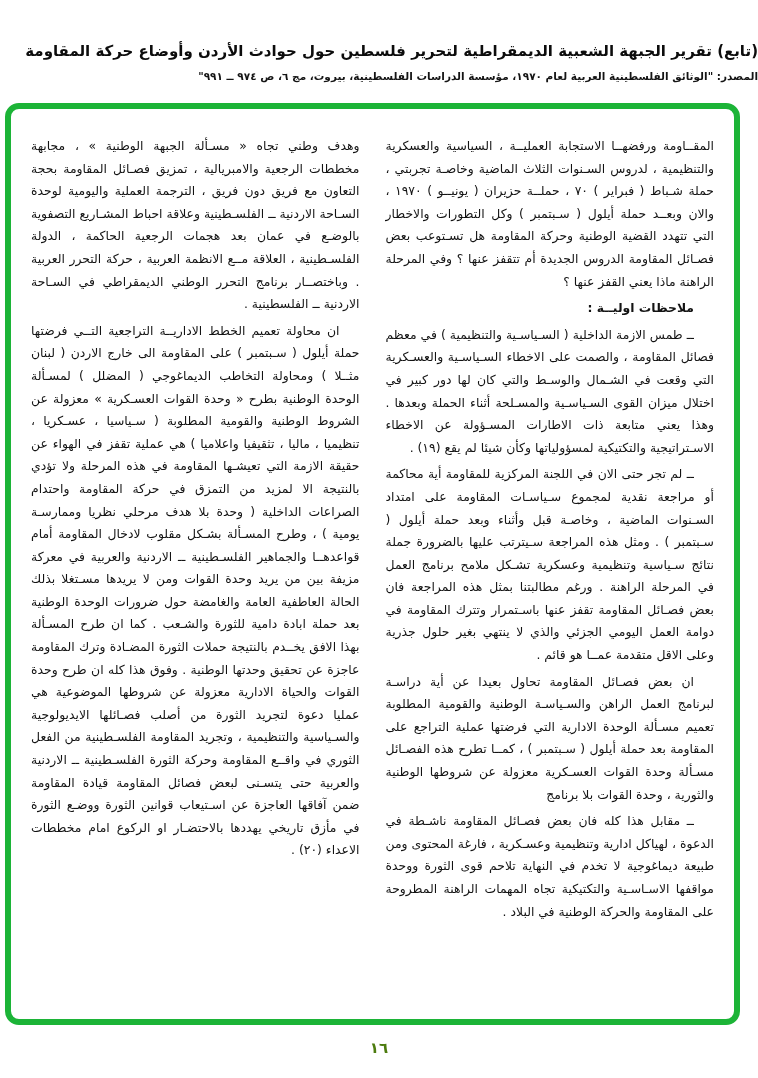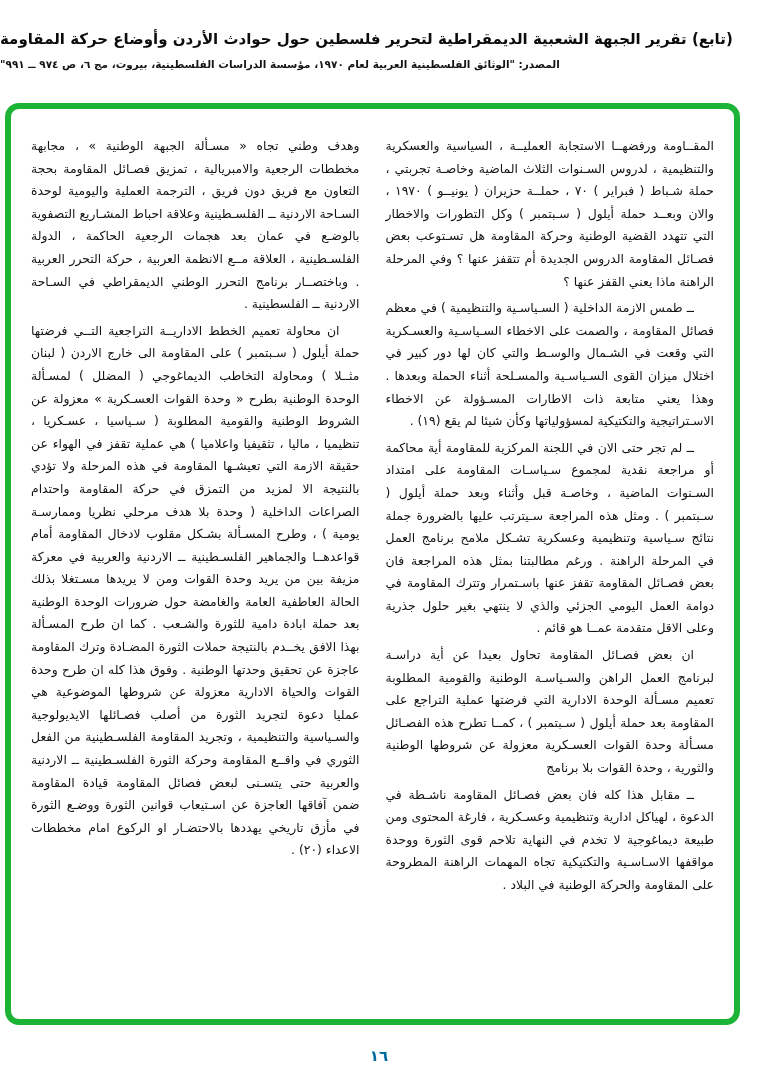--- a/index.html
+++ b/index.html
@@ -8,22 +8,22 @@
     background: #ffffff;
   }
   body {
     width: 758px;
     height: 1078px;
     position: relative;
     font-family: "DejaVu Sans", sans-serif;
     overflow: hidden;
   }
   .page-header {
-    text-align: left;
-    padding-top: 30px;
+    text-align: right;
+    padding-top: 42px;
     direction: rtl;
   }
   .doc-title {
     font-size: 15px;
     font-weight: bold;
     color: #0c0c0c;
     letter-spacing: 0;
   }
   .doc-source {
     font-size: 10.5px;
@@ -64,41 +64,42 @@
   }
   .para.indent {
     text-indent: 20px;
   }
   .para.heading {
     font-weight: bold;
     text-indent: 20px;
   }
   .page-number {
     position: absolute;
-    bottom: 13px;
+    bottom: 21px;
     left: 0;
     width: 100%;
     text-align: center;
     font-size: 15px;
     font-weight: bold;
-    color: #0369a1;
+    color: #4d7c0f;
   }
 </style>
 </head>
 <body>
 
 <div class="page-header">
   <div class="doc-title">(تابع) تقرير الجبهة الشعبية الديمقراطية لتحرير فلسطين حول حوادث الأردن وأوضاع حركة المقاومة</div>
   <div class="doc-source">المصدر: "الوثائق الفلسطينية العربية لعام ١٩٧٠، مؤسسة الدراسات الفلسطينية، بيروت، مج ٦، ص ٩٧٤ ــ ٩٩١"</div>
 </div>
 
 <div class="doc-frame" style="border-color: rgb(28, 180, 55);">
   <div class="columns">
     <div class="column">
         <div class="para">المقــاومة ورفضهــا الاستجابة العمليــة ، السياسية والعسكرية والتنظيمية ، لدروس السـنوات الثلاث الماضية وخاصـة تجربتي ، حملة شـباط ( فبراير ) ٧٠ ، حملــة حزيران ( يونيــو ) ١٩٧٠ ، والان وبعــد حملة أيلول ( سـبتمبر ) وكل التطورات والاخطار التي تتهدد القضية الوطنية وحركة المقاومة هل تسـتوعب بعض فصـائل المقاومة الدروس الجديدة أم تتقفز عنها ؟ وفي المرحلة الراهنة ماذا يعني القفز عنها ؟</div>
+        <div class="para heading indent">ملاحظات اوليــة :</div>
         <div class="para indent">ــ طمس الازمة الداخلية ( السـياسـية والتنظيمية ) في معظم فصائل المقاومة ، والصمت على الاخطاء السـياسـية والعسـكرية التي وقعت في الشـمال والوسـط والتي كان لها دور كبير في اختلال ميزان القوى السـياسـية والمسـلحة أثناء الحملة وبعدها . وهذا يعني متابعة ذات الاطارات المسـؤولة عن الاخطاء الاسـتراتيجية والتكتيكية لمسؤولياتها وكأن شيئا لم يقع (١٩) .</div>
         <div class="para indent">ــ لم تجر حتى الان في اللجنة المركزية للمقاومة أية محاكمة أو مراجعة نقدية لمجموع سـياسـات المقاومة على امتداد السـنوات الماضية ، وخاصـة قبل وأثناء وبعد حملة أيلول ( سـبتمبر ) . ومثل هذه المراجعة سـيترتب عليها بالضرورة جملة نتائج سـياسية وتنظيمية وعسكرية تشـكل ملامح برنامج العمل في المرحلة الراهنة . ورغم مطالبتنا بمثل هذه المراجعة فان بعض فصـائل المقاومة تقفز عنها باسـتمرار وتترك المقاومة في دوامة العمل اليومي الجزئي والذي لا ينتهي بغير حلول جذرية وعلى الاقل متقدمة عمــا هو قائم .</div>
         <div class="para indent">ان بعض فصـائل المقاومة تحاول بعيدا عن أية دراسـة لبرنامج العمل الراهن والسـياسـة الوطنية والقومية المطلوبة تعميم مسـألة الوحدة الادارية التي فرضتها عملية التراجع على المقاومة بعد حملة أيلول ( سـبتمبر ) ، كمــا تطرح هذه الفصـائل مسـألة وحدة القوات العسـكرية معزولة عن شروطها الوطنية والثورية ، وحدة القوات بلا برنامج</div>
         <div class="para indent">ــ مقابل هذا كله فان بعض فصـائل المقاومة ناشـطة في الدعوة ، لهياكل ادارية وتنظيمية وعسـكرية ، فارغة المحتوى ومن طبيعة ديماغوجية لا تخدم في النهاية تلاحم قوى الثورة ووحدة مواقفها الاسـاسـية والتكتيكية تجاه المهمات الراهنة المطروحة على المقاومة والحركة الوطنية في البلاد .</div>
       </div>
     <div class="column">
         <div class="para">وهدف وطني تجاه « مسـألة الجبهة الوطنية » ، مجابهة مخططات الرجعية والامبريالية ، تمزيق فصـائل المقاومة بحجة التعاون مع فريق دون فريق ، الترجمة العملية واليومية لوحدة السـاحة الاردنية ــ الفلسـطينية وعلاقة احباط المشـاريع التصفوية بالوضـع في عمان بعد هجمات الرجعية الحاكمة ، الدولة الفلسـطينية ، العلاقة مــع الانظمة العربية ، حركة التحرر العربية . وباختصــار برنامج التحرر الوطني الديمقراطي في السـاحة الاردنية ــ الفلسطينية .</div>
         <div class="para indent">ان محاولة تعميم الخطط الاداريــة التراجعية التــي فرضتها حملة أيلول ( سـبتمبر ) على المقاومة الى خارج الاردن ( لبنان مثــلا ) ومحاولة التخاطب الديماغوجي ( المضلل ) لمسـألة الوحدة الوطنية بطرح « وحدة القوات العسـكرية » معزولة عن الشروط الوطنية والقومية المطلوبة ( سـياسيا ، عسـكريا ، تنظيميا ، ماليا ، تثقيفيا واعلاميا ) هي عملية تقفز في الهواء عن حقيقة الازمة التي تعيشـها المقاومة في هذه المرحلة ولا تؤدي بالنتيجة الا لمزيد من التمزق في حركة المقاومة واحتدام الصراعات الداخلية ( وحدة بلا هدف مرحلي نظريا وممارسـة يومية ) ، وطرح المسـألة بشـكل مقلوب لادخال المقاومة أمام قواعدهــا والجماهير الفلسـطينية ــ الاردنية والعربية في معركة مزيفة بين من يريد وحدة القوات ومن لا يريدها مسـتغلا بذلك الحالة العاطفية العامة والغامضة حول ضرورات الوحدة الوطنية بعد حملة ابادة دامية للثورة والشـعب . كما ان طرح المسـألة بهذا الافق يخــدم بالنتيجة حملات الثورة المضـادة وترك المقاومة عاجزة عن تحقيق وحدتها الوطنية . وفوق هذا كله ان طرح وحدة القوات والحياة الادارية معزولة عن شروطها الموضوعية هي عمليا دعوة لتجريد الثورة من أصلب فصـائلها الايديولوجية والسـياسية والتنظيمية ، وتجريد المقاومة الفلسـطينية من الفعل الثوري في واقــع المقاومة وحركة الثورة الفلسـطينية ــ الاردنية والعربية حتى يتسـنى لبعض فصائل المقاومة قيادة المقاومة ضمن آفاقها العاجزة عن اسـتيعاب قوانين الثورة ووضـع الثورة في مأزق تاريخي يهددها بالاحتضـار او الركوع امام مخططات الاعداء (٢٠) .</div>
       </div>
   </div>

